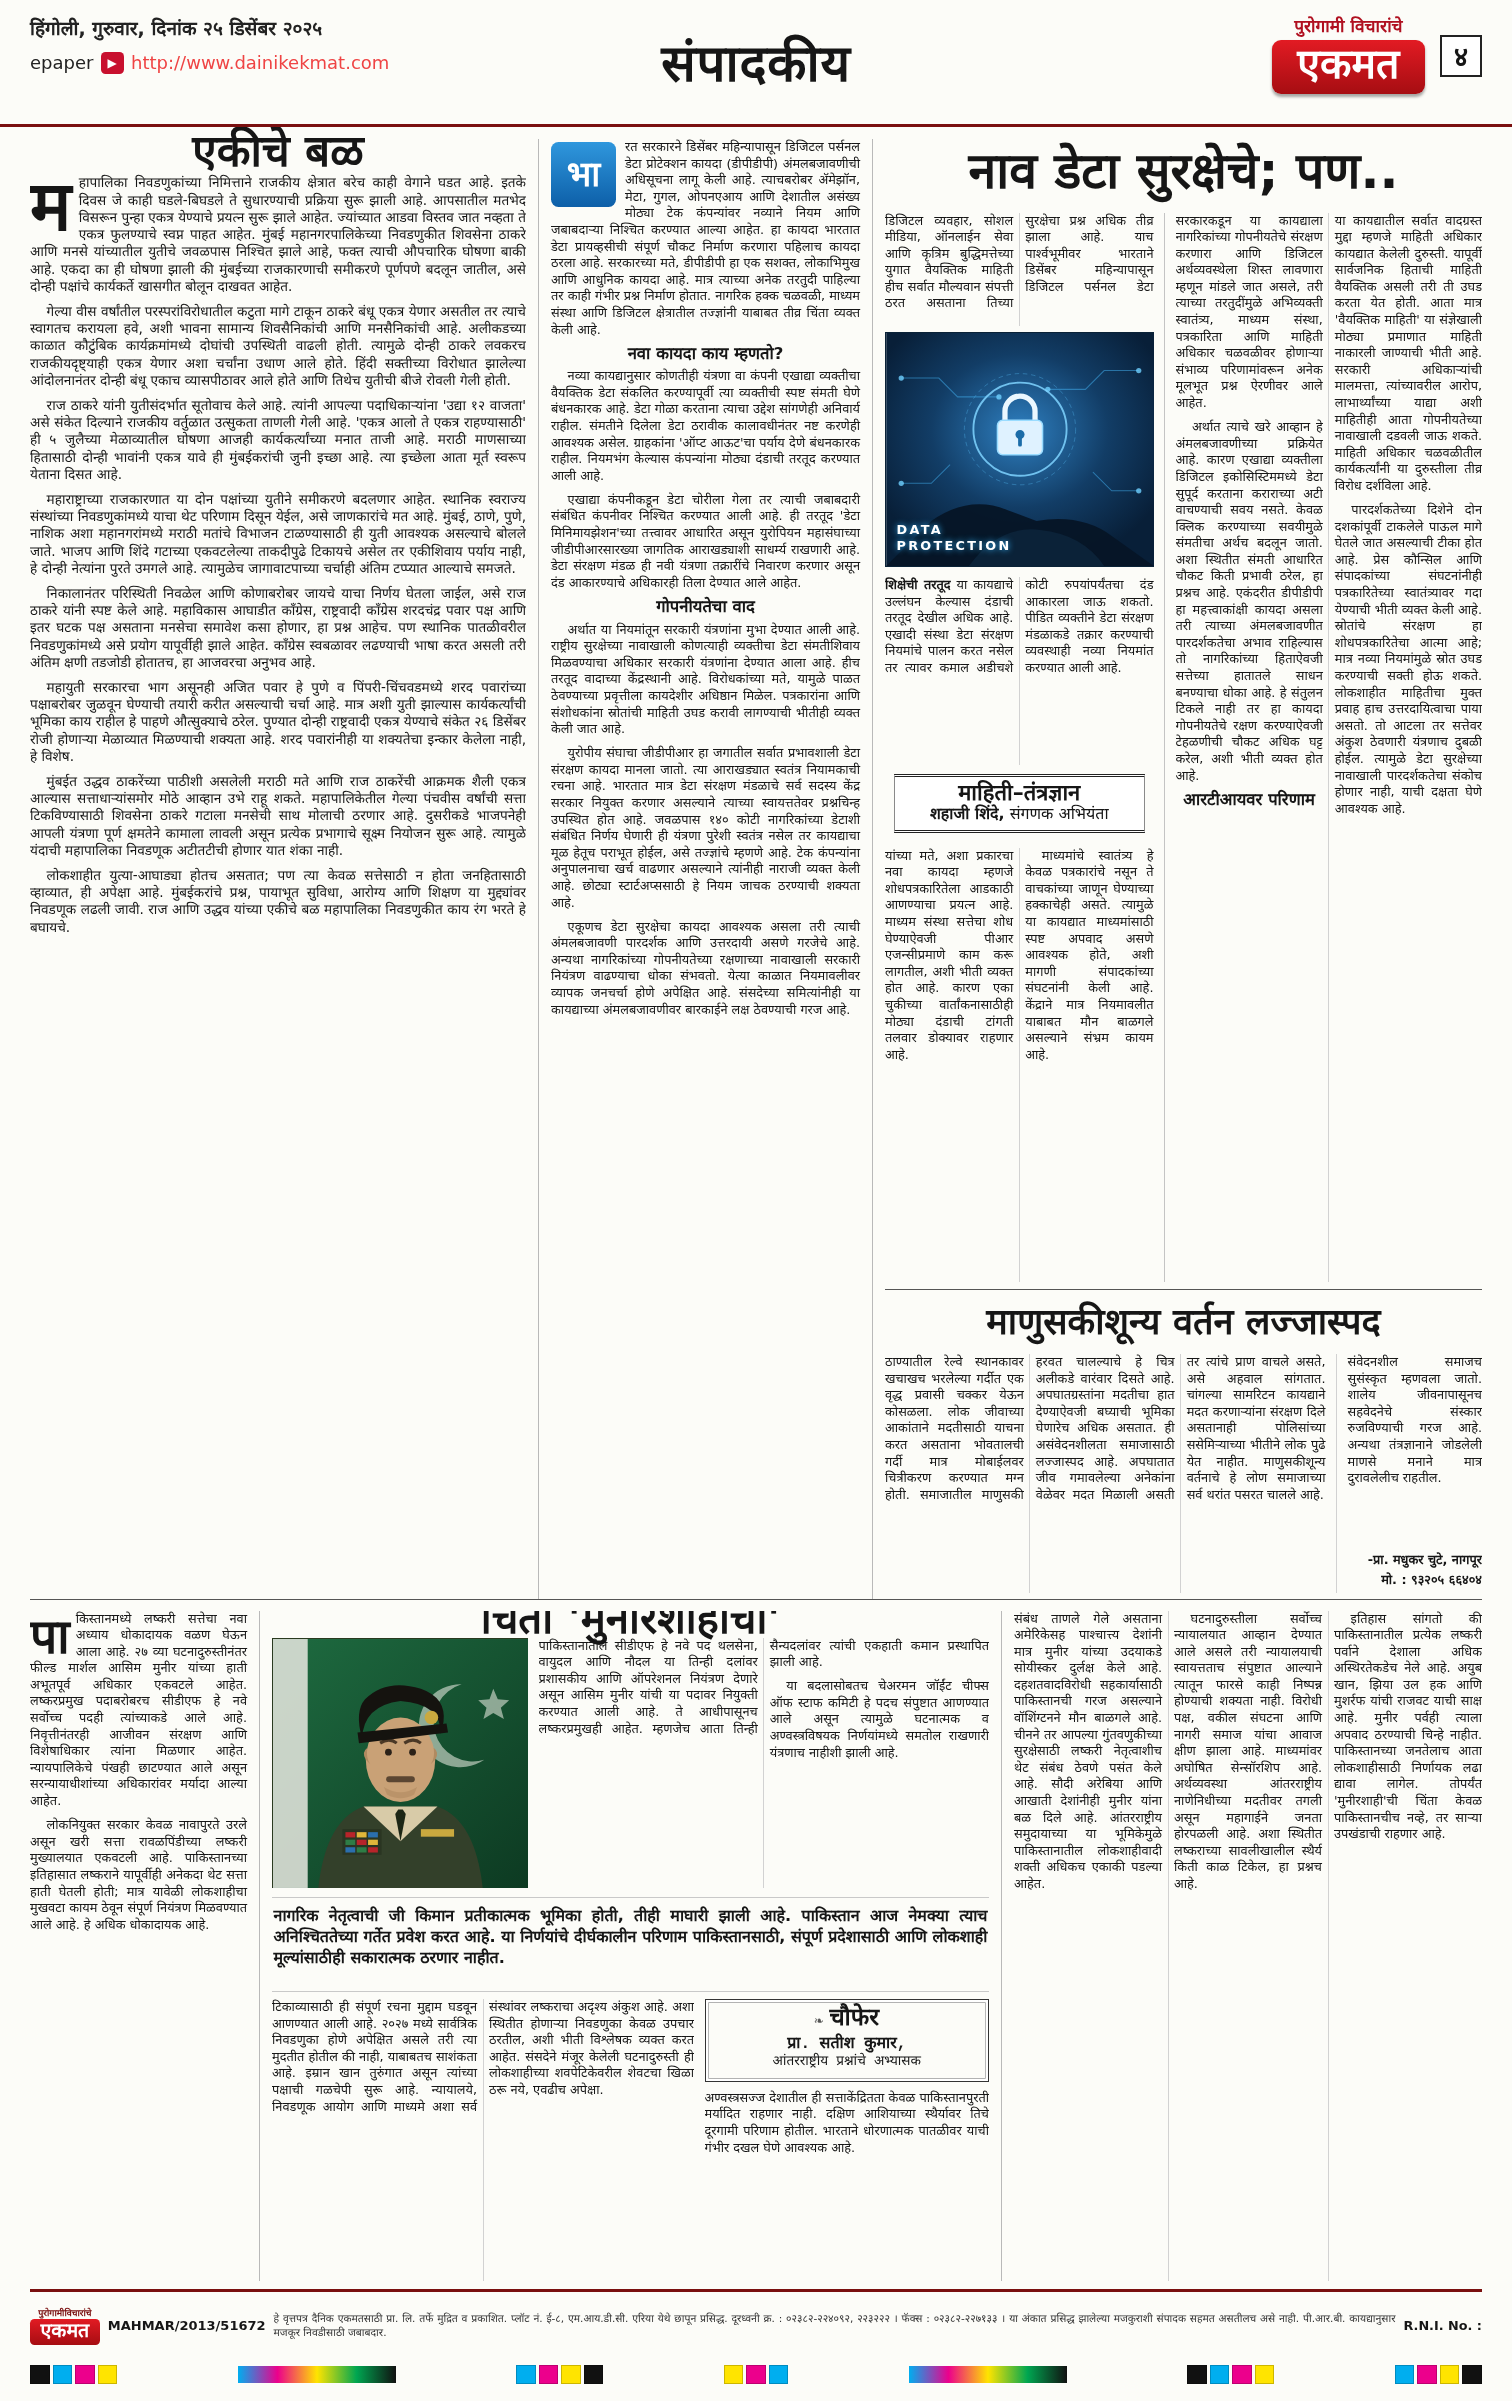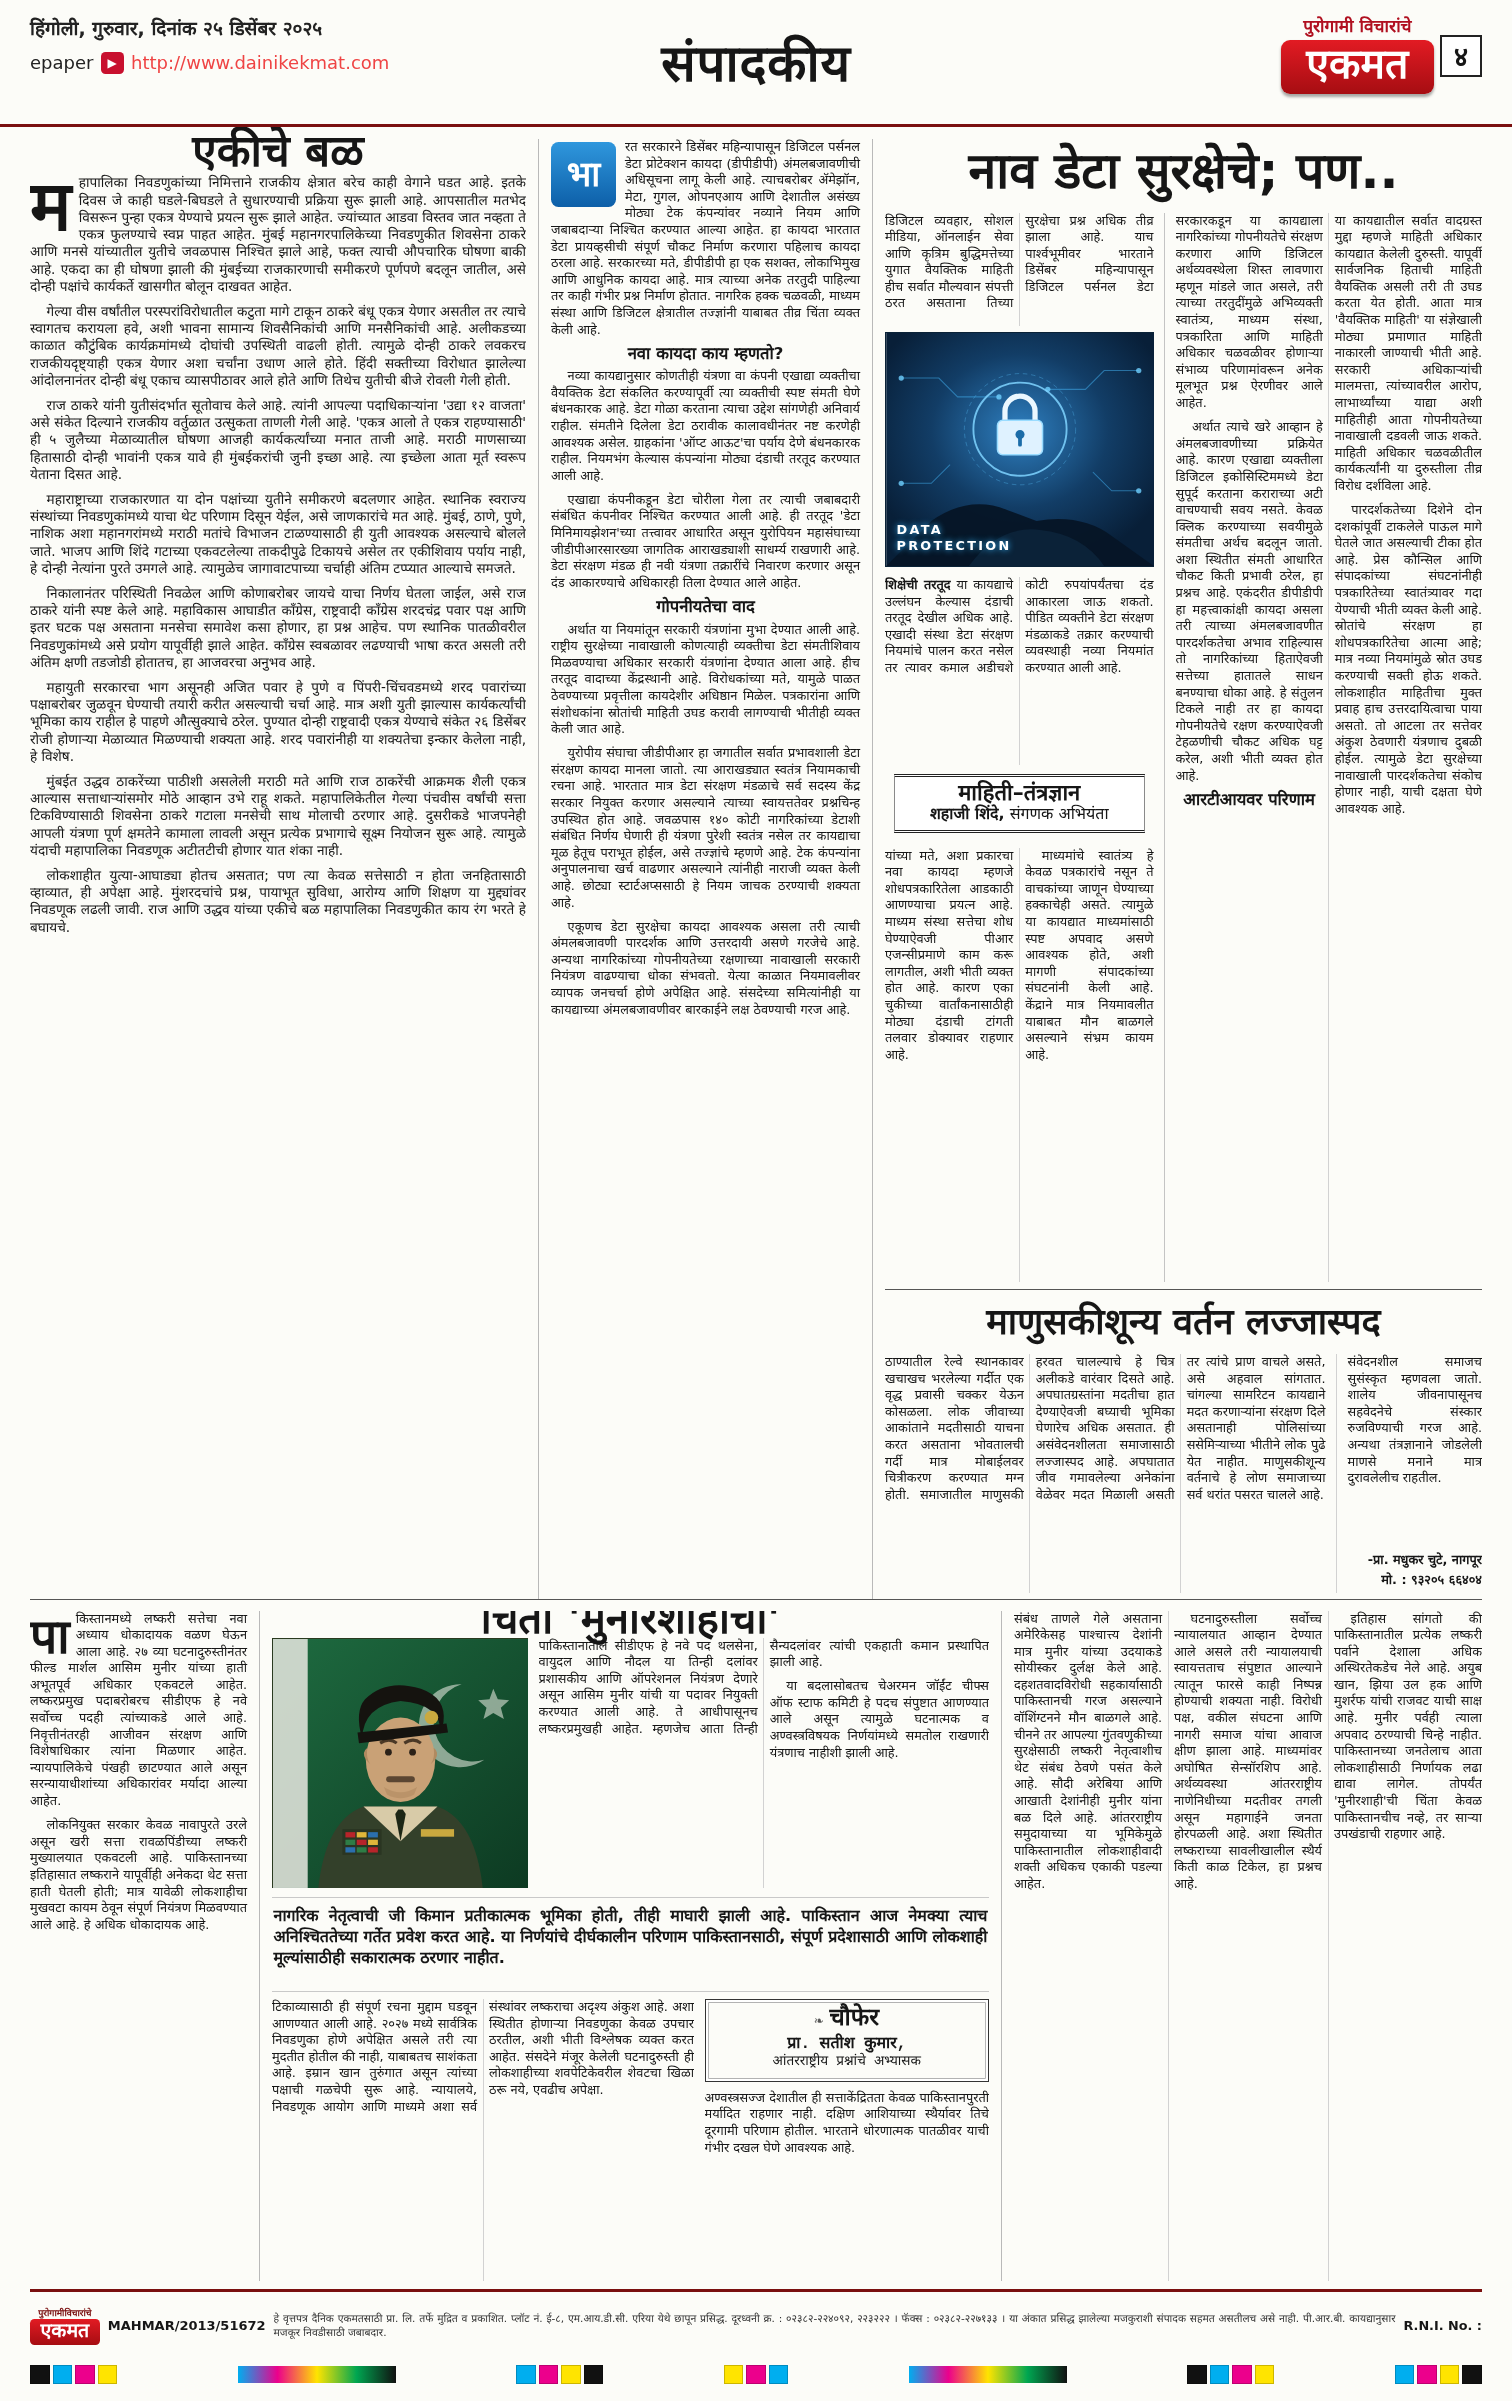--- a/index.html
+++ b/index.html
@@ -10,21 +10,21 @@
   }
   
   .header { position:relative; height:127px; padding:15px 30px 0; border-bottom:3.8px solid #7a1010; }
   .dateline { font-size:19px; font-weight:bold; color:#222; }
   .epaper-line { margin-top:10.5px; font-size:18px; display:flex; align-items:center; gap:7.5px; color:#222; }
   .epaper-icon { width:22.6px; height:22.6px; border-radius:4.5px; background:#c8102e; color:#fff; display:inline-flex;
     align-items:center; justify-content:center; font-size:12px; }
   .epaper-line a { color:#ef4444; text-decoration:none; }
   .section-title { position:absolute; left:50%; top:25.6px; transform:translateX(-50%);
     font-size:51px; font-weight:bold; letter-spacing:0.8px; }
-  .header-right { position:absolute; right:30px; top:13.6px; display:flex; gap:6px; align-items:flex-start; }
+  .header-right { position:absolute; right:30px; top:13.6px; display:flex; gap:15px; align-items:flex-start; }
   .masthead { display:flex; flex-direction:column; align-items:center; }
   .masthead-tagline { color:#b01020; font-size:17.3px; font-weight:bold; margin-bottom:3px; }
   .masthead-logo { background:linear-gradient(180deg,#e21b23,#a60d12); color:#fff; font-size:41px; font-weight:bold;
     padding:4.5px 25.6px 9px; border-radius:9px; box-shadow:0 2.3px 3px rgba(0,0,0,.35); line-height:1; }
   .page-num { border:2.3px solid #222; width:42px; height:42px; display:flex; align-items:center; justify-content:center;
     font-size:27px; font-weight:bold; margin-top:21px; background:#fff; }
   
   .bp { margin:0 0 7.5px; text-indent:16.6px; text-align:justify; }
   .bp.noindent { text-indent:0; }
   .subhead { font-weight:bold; font-size:16.6px; text-align:center; margin:7.5px 0 6px; }
@@ -135,21 +135,21 @@
     <div class="colA">
       <h1>एकीचे बळ</h1>
       <div class="colA-body">
         <p class="bp noindent"><span class="dropcap">म</span><span>हापालिका निवडणुकांच्या निमित्ताने राजकीय क्षेत्रात बरेच काही वेगाने घडत आहे. इतके दिवस जे काही घडले-बिघडले ते सुधारण्याची प्रक्रिया सुरू झाली आहे. आपसातील मतभेद विसरून पुन्हा एकत्र येण्याचे प्रयत्न सुरू झाले आहेत. ज्यांच्यात आडवा विस्तव जात नव्हता ते एकत्र फुलण्याचे स्वप्न पाहत आहेत. मुंबई महानगरपालिकेच्या निवडणुकीत शिवसेना ठाकरे आणि मनसे यांच्यातील युतीचे जवळपास निश्चित झाले आहे, फक्त त्याची औपचारिक घोषणा बाकी आहे. एकदा का ही घोषणा झाली की मुंबईच्या राजकारणाची समीकरणे पूर्णपणे बदलून जातील, असे दोन्ही पक्षांचे कार्यकर्ते खासगीत बोलून दाखवत आहेत.</span></p>
         <p class="bp">गेल्या वीस वर्षांतील परस्परांविरोधातील कटुता मागे टाकून ठाकरे बंधू एकत्र येणार असतील तर त्याचे स्वागतच करायला हवे, अशी भावना सामान्य शिवसैनिकांची आणि मनसैनिकांची आहे. अलीकडच्या काळात कौटुंबिक कार्यक्रमांमध्ये दोघांची उपस्थिती वाढली होती. त्यामुळे दोन्ही ठाकरे लवकरच राजकीयदृष्ट्याही एकत्र येणार अशा चर्चांना उधाण आले होते. हिंदी सक्तीच्या विरोधात झालेल्या आंदोलनानंतर दोन्ही बंधू एकाच व्यासपीठावर आले होते आणि तिथेच युतीची बीजे रोवली गेली होती.</p>
         <p class="bp">राज ठाकरे यांनी युतीसंदर्भात सूतोवाच केले आहे. त्यांनी आपल्या पदाधिकाऱ्यांना 'उद्या १२ वाजता' असे संकेत दिल्याने राजकीय वर्तुळात उत्सुकता ताणली गेली आहे. 'एकत्र आलो ते एकत्र राहण्यासाठी' ही ५ जुलैच्या मेळाव्यातील घोषणा आजही कार्यकर्त्यांच्या मनात ताजी आहे. मराठी माणसाच्या हितासाठी दोन्ही भावांनी एकत्र यावे ही मुंबईकरांची जुनी इच्छा आहे. त्या इच्छेला आता मूर्त स्वरूप येताना दिसत आहे.</p>
         <p class="bp">महाराष्ट्राच्या राजकारणात या दोन पक्षांच्या युतीने समीकरणे बदलणार आहेत. स्थानिक स्वराज्य संस्थांच्या निवडणुकांमध्ये याचा थेट परिणाम दिसून येईल, असे जाणकारांचे मत आहे. मुंबई, ठाणे, पुणे, नाशिक अशा महानगरांमध्ये मराठी मतांचे विभाजन टाळण्यासाठी ही युती आवश्यक असल्याचे बोलले जाते. भाजप आणि शिंदे गटाच्या एकवटलेल्या ताकदीपुढे टिकायचे असेल तर एकीशिवाय पर्याय नाही, हे दोन्ही नेत्यांना पुरते उमगले आहे. त्यामुळेच जागावाटपाच्या चर्चाही अंतिम टप्प्यात आल्याचे समजते.</p>
         <p class="bp">निकालानंतर परिस्थिती निवळेल आणि कोणाबरोबर जायचे याचा निर्णय घेतला जाईल, असे राज ठाकरे यांनी स्पष्ट केले आहे. महाविकास आघाडीत काँग्रेस, राष्ट्रवादी काँग्रेस शरदचंद्र पवार पक्ष आणि इतर घटक पक्ष असताना मनसेचा समावेश कसा होणार, हा प्रश्न आहेच. पण स्थानिक पातळीवरील निवडणुकांमध्ये असे प्रयोग यापूर्वीही झाले आहेत. काँग्रेस स्वबळावर लढण्याची भाषा करत असली तरी अंतिम क्षणी तडजोडी होतातच, हा आजवरचा अनुभव आहे.</p>
         <p class="bp">महायुती सरकारचा भाग असूनही अजित पवार हे पुणे व पिंपरी-चिंचवडमध्ये शरद पवारांच्या पक्षाबरोबर जुळवून घेण्याची तयारी करीत असल्याची चर्चा आहे. मात्र अशी युती झाल्यास कार्यकर्त्यांची भूमिका काय राहील हे पाहणे औत्सुक्याचे ठरेल. पुण्यात दोन्ही राष्ट्रवादी एकत्र येण्याचे संकेत २६ डिसेंबर रोजी होणाऱ्या मेळाव्यात मिळण्याची शक्यता आहे. शरद पवारांनीही या शक्यतेचा इन्कार केलेला नाही, हे विशेष.</p>
         <p class="bp">मुंबईत उद्धव ठाकरेंच्या पाठीशी असलेली मराठी मते आणि राज ठाकरेंची आक्रमक शैली एकत्र आल्यास सत्ताधाऱ्यांसमोर मोठे आव्हान उभे राहू शकते. महापालिकेतील गेल्या पंचवीस वर्षांची सत्ता टिकविण्यासाठी शिवसेना ठाकरे गटाला मनसेची साथ मोलाची ठरणार आहे. दुसरीकडे भाजपनेही आपली यंत्रणा पूर्ण क्षमतेने कामाला लावली असून प्रत्येक प्रभागाचे सूक्ष्म नियोजन सुरू आहे. त्यामुळे यंदाची महापालिका निवडणूक अटीतटीची होणार यात शंका नाही.</p>
-        <p class="bp">लोकशाहीत युत्या-आघाड्या होतच असतात; पण त्या केवळ सत्तेसाठी न होता जनहितासाठी व्हाव्यात, ही अपेक्षा आहे. मुंशरदचांचे प्रश्न, पायाभूत सुविधा, आरोग्य आणि शिक्षण या मुद्द्यांवर निवडणूक लढली जावी. राज आणि उद्धव यांच्या एकीचे बळ महापालिका निवडणुकीत काय रंग भरते हे बघायचे.</p>
+        <p class="bp">लोकशाहीत युत्या-आघाड्या होतच असतात; पण त्या केवळ सत्तेसाठी न होता जनहितासाठी व्हाव्यात, ही अपेक्षा आहे. मुंबईकरांचे प्रश्न, पायाभूत सुविधा, आरोग्य आणि शिक्षण या मुद्द्यांवर निवडणूक लढली जावी. राज आणि उद्धव यांच्या एकीचे बळ महापालिका निवडणुकीत काय रंग भरते हे बघायचे.</p>
       </div>
     </div>
 
     <div class="colB">
       <p class="bp noindent"><span class="bha-box">भा</span><span>रत सरकारने डिसेंबर महिन्यापासून डिजिटल पर्सनल डेटा प्रोटेक्शन कायदा (डीपीडीपी) अंमलबजावणीची अधिसूचना लागू केली आहे. त्याचबरोबर ॲमेझॉन, मेटा, गुगल, ओपनएआय आणि देशातील असंख्य मोठ्या टेक कंपन्यांवर नव्याने नियम आणि जबाबदाऱ्या निश्चित करण्यात आल्या आहेत. हा कायदा भारतात डेटा प्रायव्हसीची संपूर्ण चौकट निर्माण करणारा पहिलाच कायदा ठरला आहे. सरकारच्या मते, डीपीडीपी हा एक सशक्त, लोकाभिमुख आणि आधुनिक कायदा आहे. मात्र त्याच्या अनेक तरतुदी पाहिल्या तर काही गंभीर प्रश्न निर्माण होतात. नागरिक हक्क चळवळी, माध्यम संस्था आणि डिजिटल क्षेत्रातील तज्ज्ञांनी याबाबत तीव्र चिंता व्यक्त केली आहे.</span></p>
       <div class="subhead">नवा कायदा काय म्हणतो?</div>
       <p class="bp">नव्या कायद्यानुसार कोणतीही यंत्रणा वा कंपनी एखाद्या व्यक्तीचा वैयक्तिक डेटा संकलित करण्यापूर्वी त्या व्यक्तीची स्पष्ट संमती घेणे बंधनकारक आहे. डेटा गोळा करताना त्याचा उद्देश सांगणेही अनिवार्य राहील. संमतीने दिलेला डेटा ठरावीक कालावधीनंतर नष्ट करणेही आवश्यक असेल. ग्राहकांना 'ऑप्ट आऊट'चा पर्याय देणे बंधनकारक राहील. नियमभंग केल्यास कंपन्यांना मोठ्या दंडाची तरतूद करण्यात आली आहे.</p>
       <p class="bp">एखाद्या कंपनीकडून डेटा चोरीला गेला तर त्याची जबाबदारी संबंधित कंपनीवर निश्चित करण्यात आली आहे. ही तरतूद 'डेटा मिनिमायझेशन'च्या तत्त्वावर आधारित असून युरोपियन महासंघाच्या जीडीपीआरसारख्या जागतिक आराखड्याशी साधर्म्य राखणारी आहे. डेटा संरक्षण मंडळ ही नवी यंत्रणा तक्रारींचे निवारण करणार असून दंड आकारण्याचे अधिकारही तिला देण्यात आले आहेत.</p>
       <div class="subhead">गोपनीयतेचा वाद</div>
       <p class="bp">अर्थात या नियमांतून सरकारी यंत्रणांना मुभा देण्यात आली आहे. राष्ट्रीय सुरक्षेच्या नावाखाली कोणत्याही व्यक्तीचा डेटा संमतीशिवाय मिळवण्याचा अधिकार सरकारी यंत्रणांना देण्यात आला आहे. हीच तरतूद वादाच्या केंद्रस्थानी आहे. विरोधकांच्या मते, यामुळे पाळत ठेवण्याच्या प्रवृत्तीला कायदेशीर अधिष्ठान मिळेल. पत्रकारांना आणि संशोधकांना स्रोतांची माहिती उघड करावी लागण्याची भीतीही व्यक्त केली जात आहे.</p>

